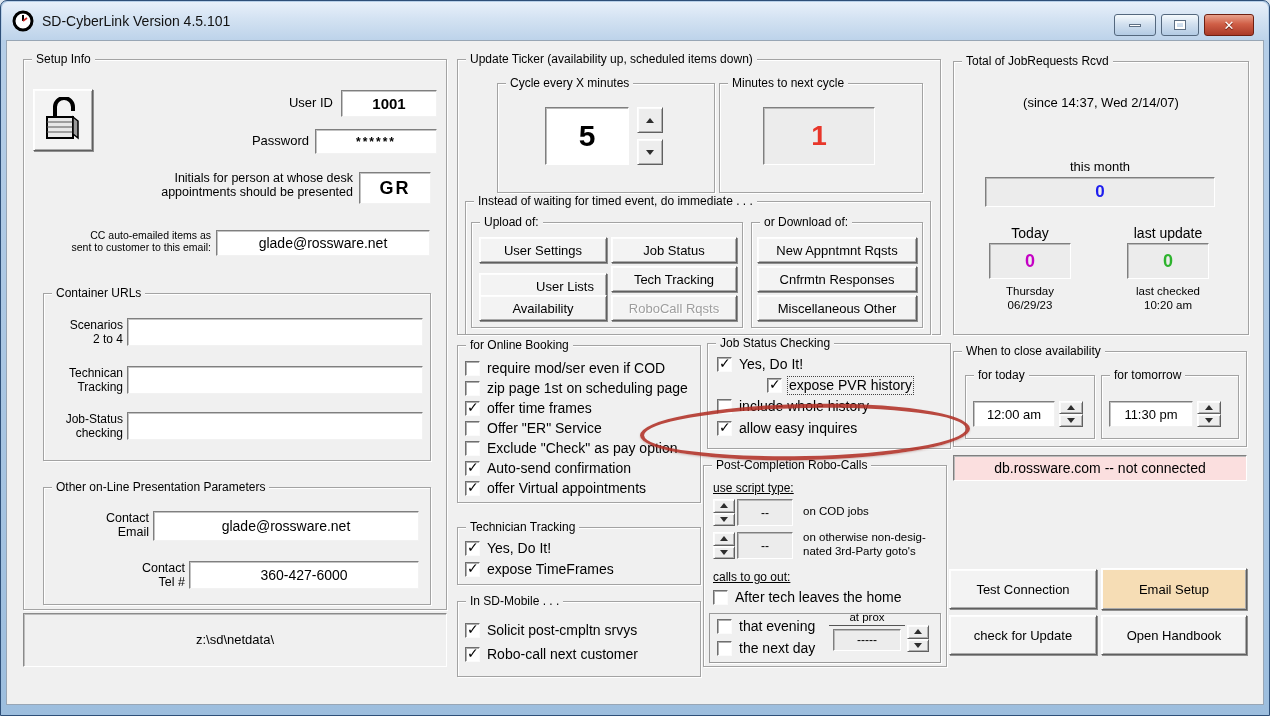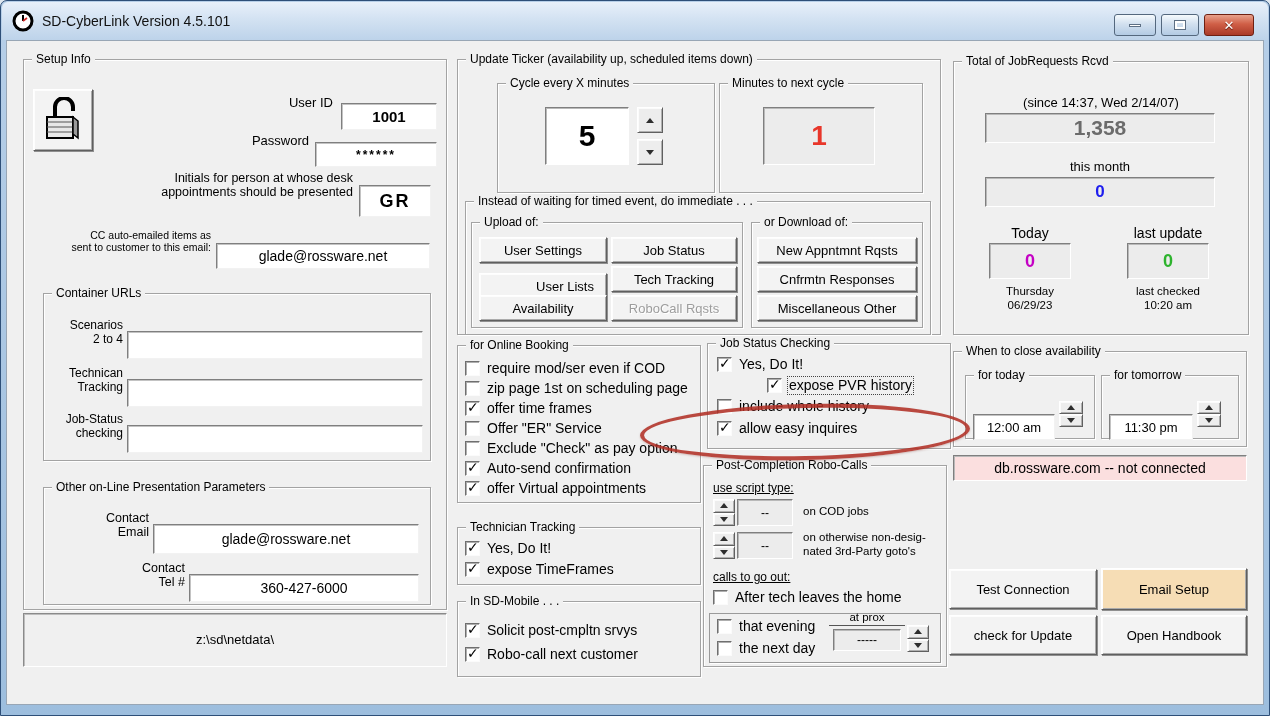--- a/index.html
+++ b/index.html
@@ -19,21 +19,21 @@
   .glyph-max { width:10px; height:8px; border:2px solid #fff; outline:1px solid #5d6f84; background:transparent; }
   .glyph-x { color:#fff; font-weight:bold; font-size:13px; text-shadow:0 1px 1px #5a160c; }
   .client { position:absolute; top:39px; left:5px; right:5px; bottom:10px; background:#f0f0f0;
             border:1px solid #98a6b5; }
   .abs { position:absolute; }
   .grp { position:absolute; border:1px solid #a3a3a3; box-shadow:1px 1px 0 #ffffff, inset 1px 1px 0 #ffffff; }
   .grp > .lg { position:absolute; top:-8px; left:8px; background:#f0f0f0; padding:0 4px; font-size:12px; white-space:nowrap; }
   .sunk { background:#ececec; border:1px solid; border-color:#7f7f7f #ffffff #ffffff #7f7f7f;
           box-shadow:inset 1px 1px 0 #b9b9b9; display:flex; align-items:center; justify-content:center; }
   .inp { background:#ffffff; border:1px solid; border-color:#7f7f7f #f2f2f2 #f2f2f2 #7f7f7f;
-         box-shadow:inset 1px 1px 0 #c3c3c3; display:flex; align-items:center; justify-content:center;margin-top:13px; }
+         box-shadow:inset 1px 1px 0 #c3c3c3; display:flex; align-items:center; justify-content:center; }
   .btn { background:#f3f3f3; border:1px solid; border-color:#ffffff #5f5f5f #5f5f5f #ffffff;
          box-shadow:inset 1px 1px 0 #fdfdfd, inset -1px -1px 0 #ababab, 1px 1px 0 #8f8f8f;
          display:flex; align-items:center; justify-content:center; font-size:13px; cursor:default; }
   .btn.disabled { color:#9d9d9d; text-shadow:1px 1px 0 #fff; }
   .lblr { text-align:right; line-height:1.15; }
   .lblc { text-align:center; line-height:1.2; }
   .sm { font-size:10.5px; }
   .cbrow { position:absolute; display:flex; align-items:flex-start; gap:7px; height:17px; }
   .cb { width:15px; height:15px; flex:0 0 15px; background:#fff; border:1px solid; border-color:#6f6f6f #fbfbfb #fbfbfb #6f6f6f;
         box-shadow:inset 1px 1px 0 #aeaeae; position:relative; }
@@ -315,21 +315,20 @@
         </div>
       <div class="spbtn">
           <span class="tri-dn"></span>
         </div>
     </div>
 
     <div class="grp" style="left:946px; top:20px; width:296px; height:274px;">
       <span class="lg">Total of JobRequests Rcvd</span>
     </div>
     <div class="abs lblc" style="left:958px; top:54px; width:272px; font-size:13px;">(since 14:37, Wed 2/14/07)</div>
-    <div class="sunk abs" style="left: 978px; top: 72px; width: 230px; height: 30px; font-size: 21px; font-weight: 600; color: rgb(107, 107, 107);">1,358</div>
     <div class="abs lblc" style="left:978px; top:118px; width:230px; font-size:13px;">this month</div>
     <div class="sunk abs" style="left: 978px; top: 136px; width: 230px; height: 30px; font-size: 17px; font-weight: bold; color: rgb(29, 29, 238);">0</div>
     <div class="abs lblc" style="left:966px; top:184px; width:114px; font-size:14px;">Today</div>
     <div class="sunk abs" style="left: 982px; top: 202px; width: 82px; height: 36px; font-size: 18px; font-weight: bold; color: rgb(196, 0, 196);">0</div>
     <div class="abs lblc" style="left:966px; top:244px; width:114px; font-size:11.5px;">
       <div>Thursday</div>
       <div>06/29/23</div>
     </div>
     <div class="abs lblc" style="left:1104px; top:184px; width:114px; font-size:14px;">last update</div>
     <div class="sunk abs" style="left: 1120px; top: 202px; width: 82px; height: 36px; font-size: 18px; font-weight: bold; color: rgb(45, 179, 45);">0</div>

